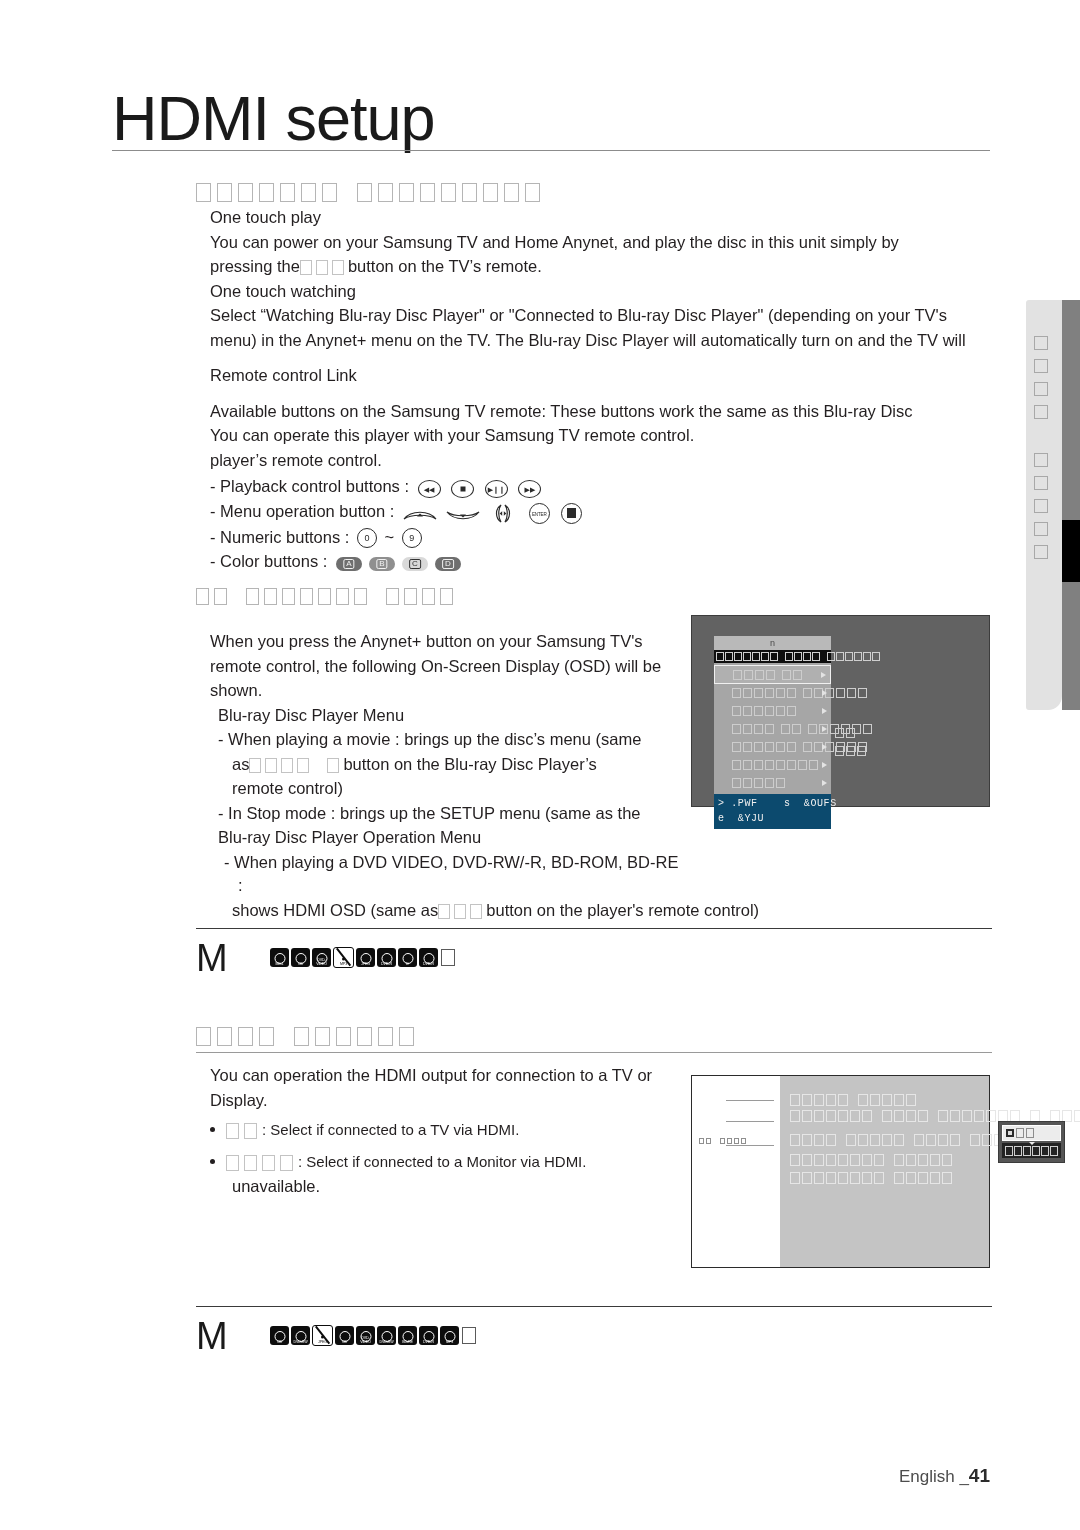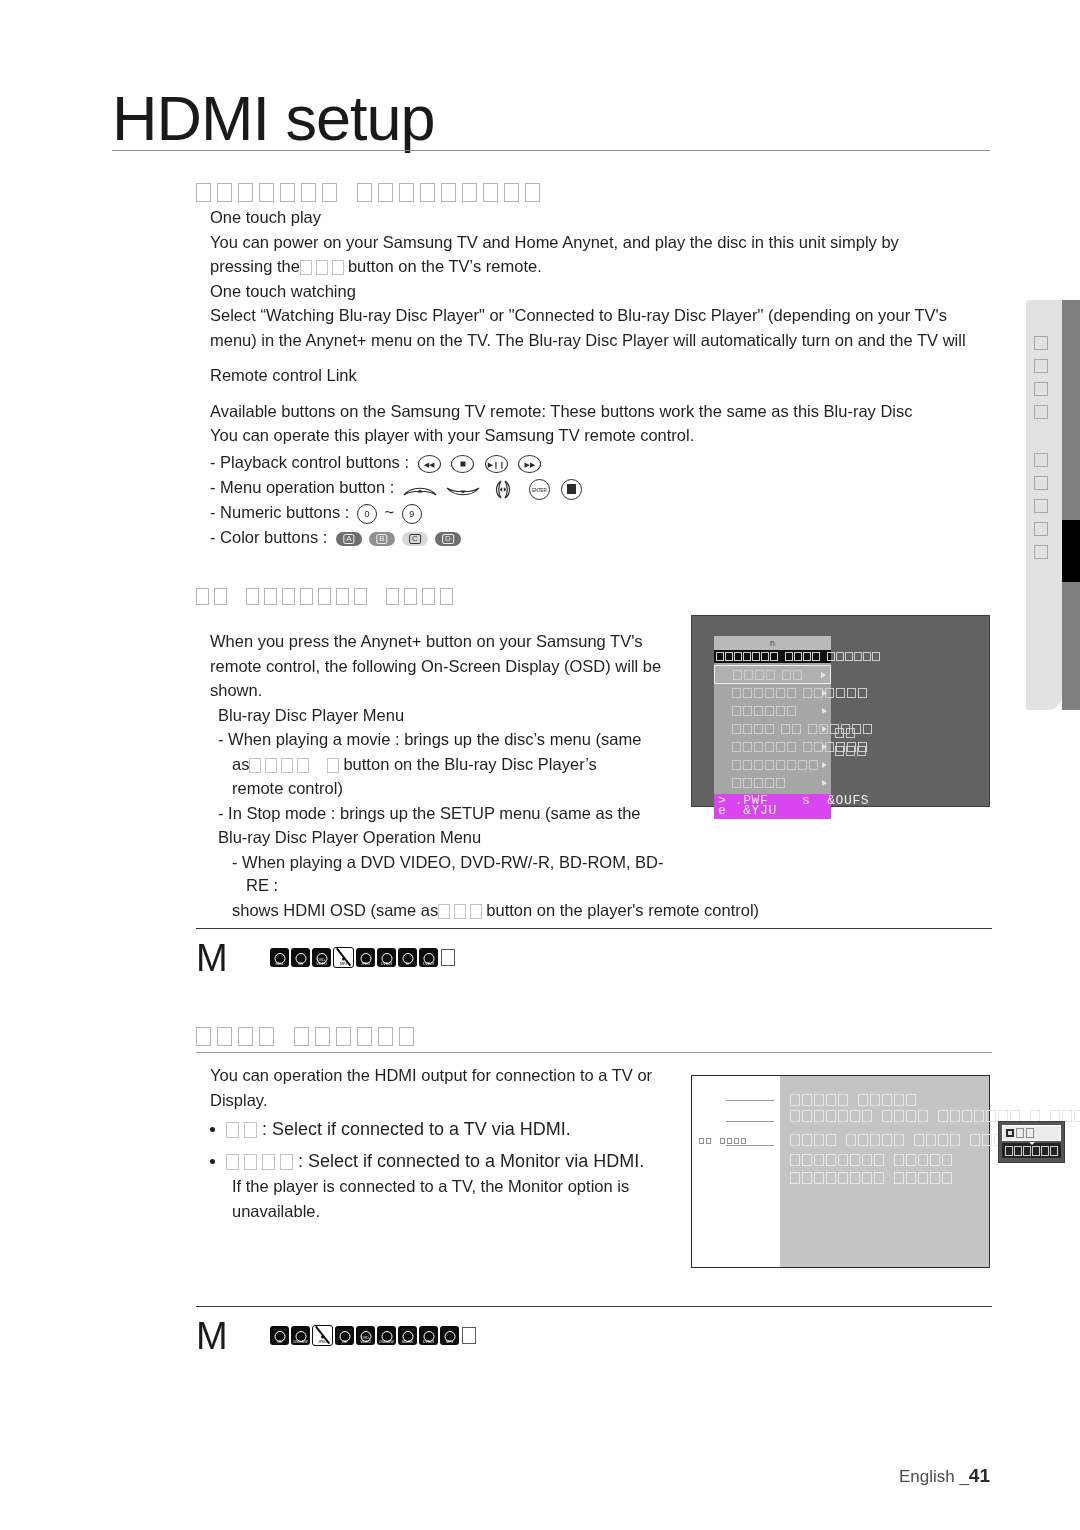--- a/index.html
+++ b/index.html
@@ -65,21 +65,21 @@
 
   
   .body-col{position:absolute;left:210px;}
   .p{
     font-size:16.5px;line-height:23.5px;color:#231f20;
     margin:0 0 1px 0;
   }
   .p.dash{padding-left:14px;text-indent:-14px;}
 
   .bullet-row{
-    font-size:18px;line-height:23.5px;
+    font-size:15px;line-height:23.5px;
     padding-left:22px;text-indent:-22px;margin:0 0 2px 0;
   }
   .dot{
     display:inline-block;width:5px;height:5px;border-radius:50%;
     background:#231f20;margin-right:11px;vertical-align:3px;
   }
 
   
   .btnrow{display:inline-block;vertical-align:middle;margin-left:4px;}
   .rbtn{
@@ -210,23 +210,23 @@
   .osd-item .car{
     position:absolute;right:4px;top:50%;transform:translateY(-50%);
     width:0;height:0;border-left:5px solid #e3e3e3;
     border-top:3.5px solid transparent;border-bottom:3.5px solid transparent;
   }
   .osd-extra{
     position:absolute;left:121px;display:flex;gap:2px;align-items:center;
   }
   .osd-extra .tb{width:7px;height:8px;border:1px solid #cdcdcd;flex:none;}
   .osd-foot{
-    background:#d946ef;padding:2px 4px 3px 4px;
+    background:#0c4a6e;padding:2px 4px 3px 4px;
     font-family:"Liberation Mono","DejaVu Sans Mono",monospace;
-    font-size:13px;line-height:10px;color:#efefef;letter-spacing:.6px;
+    font-size:10px;line-height:15px;color:#efefef;letter-spacing:.6px;
     white-space:pre;
   }
 
   
   .fig-set{
     position:absolute;left:691px;top:1075px;width:299px;height:193px;
     border:1px solid #2b2b2b;box-sizing:border-box;background:#c4c4c4;
   }
   .set-side{
     position:absolute;left:0;top:0;bottom:0;width:88px;background:#fff;
@@ -319,20 +319,21 @@
     <p class="p">You can power on your Samsung TV and Home Anynet, and play the disc in this unit simply by</p>
     <p class="p">
       <span>pressing the</span><span class="tofu-inline" id="playTofuA"><span class="tofu body"></span><span class="tofu body"></span><span class="tofu body"></span></span><span>button on the TV’s remote.</span>
     </p>
     <p class="p">One touch watching</p>
     <p class="p">Select “Watching Blu-ray Disc Player" or "Connected to Blu-ray Disc Player" (depending on your TV's</p>
     <p class="p">menu) in the Anynet+ menu on the TV. The Blu-ray Disc Player will automatically turn on and the TV will</p>
     <p class="p" style="margin-top:12px;">Remote control Link</p>
     <p class="p" style="margin-top:12px;">Available buttons on the Samsung TV remote: These buttons work the same as this Blu-ray Disc</p>
     <p class="p">You can operate this player with your Samsung TV remote control.</p>
+    <p class="p">player’s remote control.</p>
 
     <p class="p" style="margin-top:3px;">
       <span>- Playback control buttons :</span>
       <span class="btnrow">
         <span class="rbtn"><i>◀◀</i></span>
         <span class="rbtn sq"><i></i></span>
         <span class="rbtn"><i>▶❙❙</i></span>
         <span class="rbtn"><i>▶▶</i></span>
       </span>
     </p>
@@ -387,21 +388,21 @@
     <p class="p">remote control, the following On-Screen Display (OSD) will be</p>
     <p class="p">shown.</p>
     <p class="p" style="padding-left:8px;">Blu-ray Disc Player Menu</p>
     <p class="p dash" style="margin-left:8px;">- When playing a movie : brings up the disc’s menu (same</p>
     <p class="p" style="padding-left:22px;">
       <span>as</span><span id="discMenuTofu"><span class="tofu body"></span><span class="tofu body"></span><span class="tofu body"></span><span class="tofu body"></span><span class="tofu-sp"></span><span class="tofu body"></span></span><span>button on the Blu-ray Disc Player’s</span>
     </p>
     <p class="p" style="padding-left:22px;">remote control)</p>
     <p class="p dash" style="margin-left:8px;">- In Stop mode : brings up the SETUP menu (same as the</p>
     <p class="p" style="padding-left:8px;">Blu-ray Disc Player Operation Menu</p>
-    <p class="p dash" style="margin-left:22px;">- When playing a DVD VIDEO, DVD-RW/-R, BD-ROM, BD-RE :</p>
+    <p class="p dash" style="margin-left:14px;">- When playing a DVD VIDEO, DVD-RW/-R, BD-ROM, BD-RE :</p>
     <p class="p" style="padding-left:22px;white-space:nowrap;">
       <span>shows HDMI OSD (same as</span><span id="infoTofu"><span class="tofu body"></span><span class="tofu body"></span><span class="tofu body"></span></span><span>button on the player's remote control)</span>
     </p>
   </div>
 
   <div class="fig-osd">
     <div class="osd-panel">
       <div class="osd-title">
         <span class="n">n</span>
       </div>
@@ -579,21 +580,20 @@
   <div class="body-col" style="top:1064px;width:470px;">
     <p class="p">You can operation the HDMI output for connection to a TV or</p>
     <p class="p">Display.</p>
 
     <p class="bullet-row" style="margin-top:6px;">
       <span class="dot"></span><span id="bullet0Tofu"><span class="tofu bullet"></span><span class="tofu bullet"></span></span><span>: Select if connected to a TV via HDMI.</span>
     </p>
     <p class="bullet-row" style="margin-top:8px;">
       <span class="dot"></span><span id="bullet1Tofu"><span class="tofu bullet"></span><span class="tofu bullet"></span><span class="tofu bullet"></span><span class="tofu bullet"></span></span><span>: Select if connected to a Monitor via HDMI.</span>
     </p>
-    <p class="p" style="padding-left:22px;">If the player is connected to a TV, the Monitor option is</p>
     <p class="p" style="padding-left:22px;">unavailable.</p>
   </div>
 
   <div class="fig-set">
     <div class="set-side">
       <span class="ln a"></span>
       <span class="ln b"></span>
       <span class="ln c"></span>
       <span class="dots">
         <span></span>

